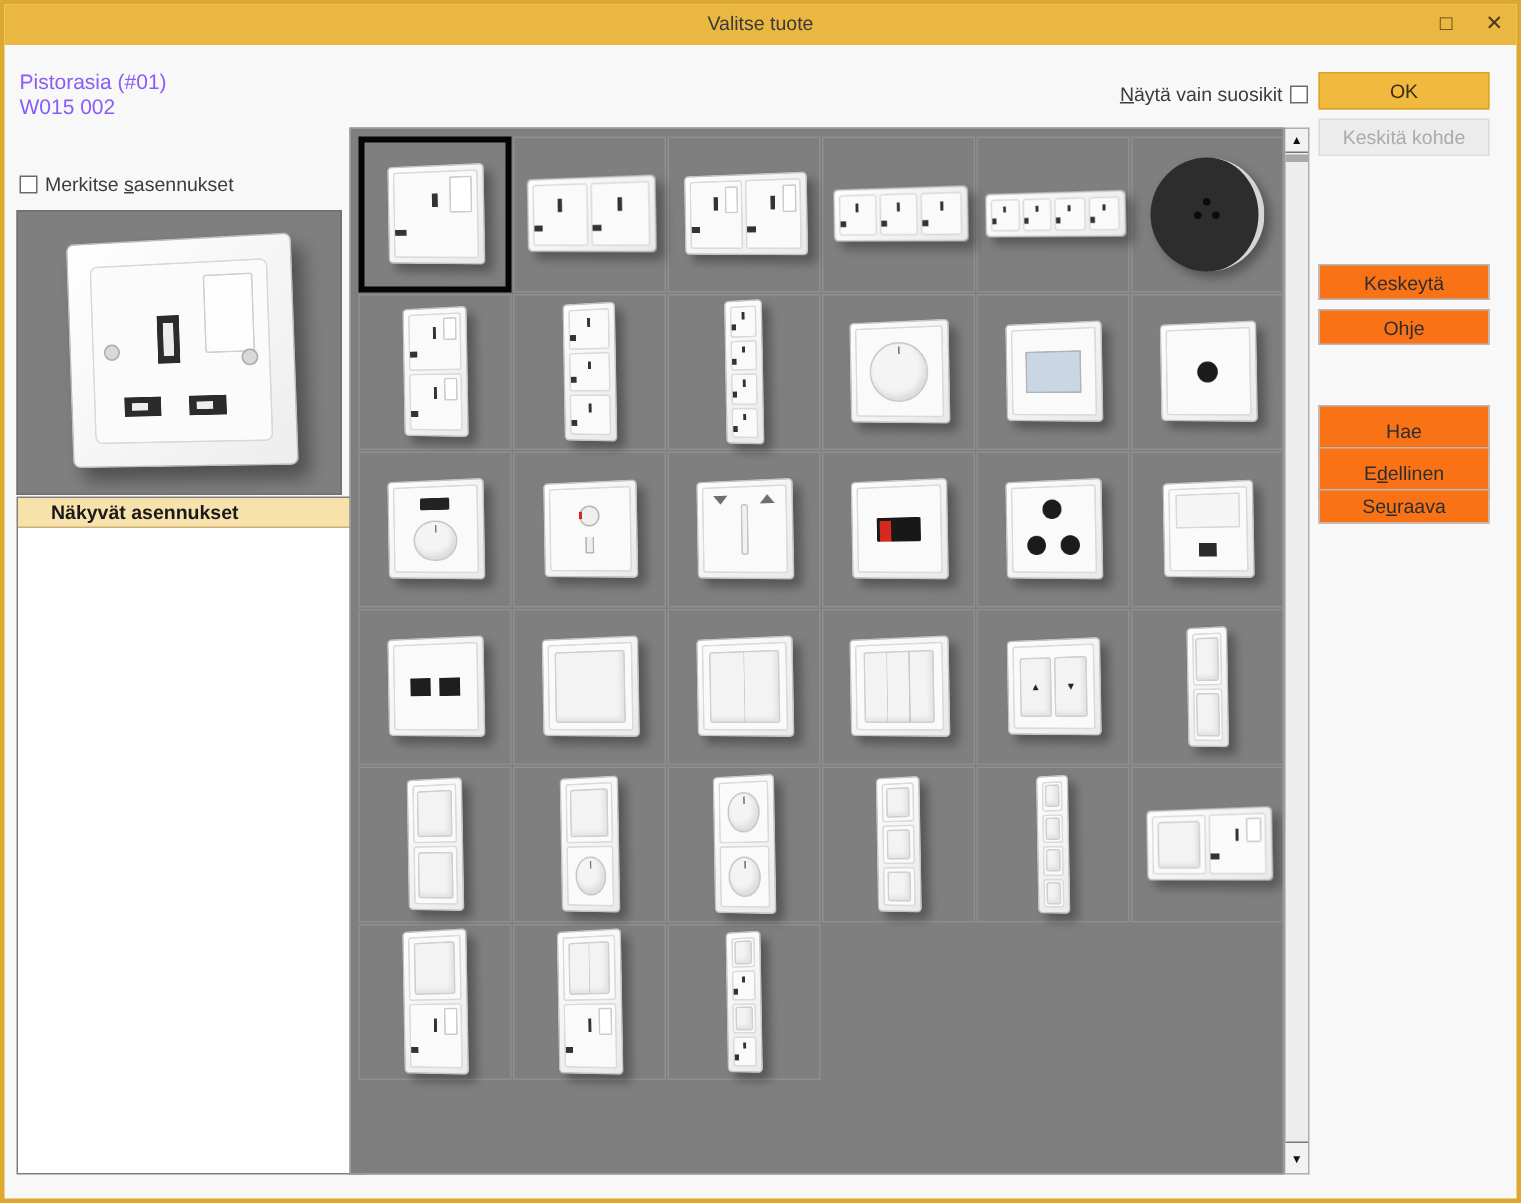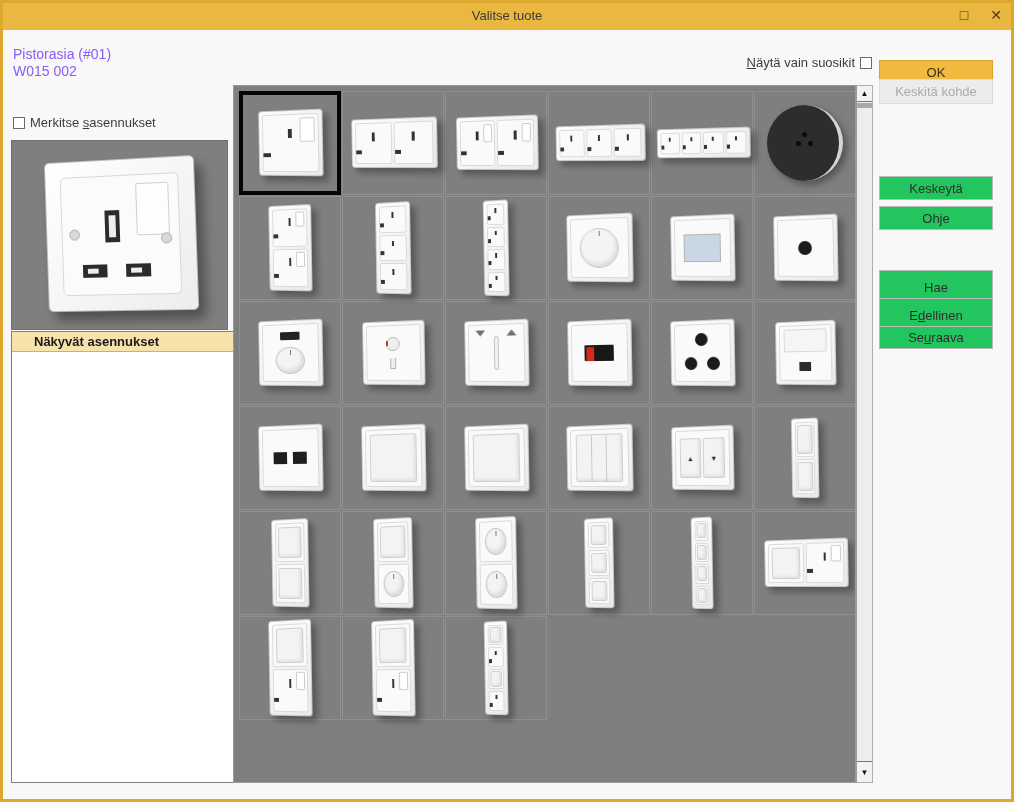--- a/index.html
+++ b/index.html
@@ -99,21 +99,21 @@
   
   .scrollbar { position:absolute; left:853px; top:82px; width:17px; height:698px; background:#EDEDED;
                border:1px solid #AFAFAF; border-left:1px solid #9A9A9A; }
   .sb-btn { position:absolute; left:0; width:100%; background:#F2F2F2; display:flex; align-items:center;
             justify-content:center; font-size:8px; color:#111; }
   .sb-up { top:0; height:16px; border-bottom:1px solid #777; }
   .sb-down { bottom:0; height:21px; border-top:1px solid #777; }
   .sb-thumb { position:absolute; left:0; top:17px; width:100%; height:5px; background:#A9A9A9; }
   
   .btn { position:absolute; left:876px; width:114px; font-family:"Liberation Sans", sans-serif; font-size:13px;
-         color:#2E2E2E; background:#22c55e; border:1px solid #B9B9B9; cursor:default; }
+         color:#2E2E2E; background:#f97316; border:1px solid #B9B9B9; cursor:default; }
   .btn.ok { background:#F2B93F; border-color:#DBA22B; color:#3A2E12; }
   .btn.disabled { background:#ECECEC; border-color:#DCDCDC; color:#ABABAB; }
 </style>
 </head>
 <body>
 
 <div class="window">
 
   <div class="titlebar">
     <span class="title">Valitse tuote</span>
@@ -596,21 +596,21 @@
   <div class="scrollbar">
     <div class="sb-btn sb-up">
       <span>▲</span>
     </div>
     <div class="sb-thumb"></div>
     <div class="sb-btn sb-down">
       <span>▼</span>
     </div>
   </div>
 
-  <button class="btn ok" style="top:57px; height:25px;">OK</button>
+  <button class="btn ok" style="top:45px; height:25px;">OK</button>
   <button class="btn disabled" style="top:76px; height:25px;">Keskitä kohde</button>
   <button class="btn" style="top:173px; height:24px;">Keskeytä</button>
   <button class="btn" style="top:203px; height:24px;">Ohje</button>
   <button class="btn" style="top:267px; height:35px;">Hae</button>
   <button class="btn" style="top:295px; height:35px;"><span>E</span><span class="ul">d</span><span>ellinen</span></button>
   <button class="btn" style="top:323px; height:23px;"><span>Se</span><span class="ul">u</span><span>raava</span></button>
 
 </div>
 
 </body></html>

